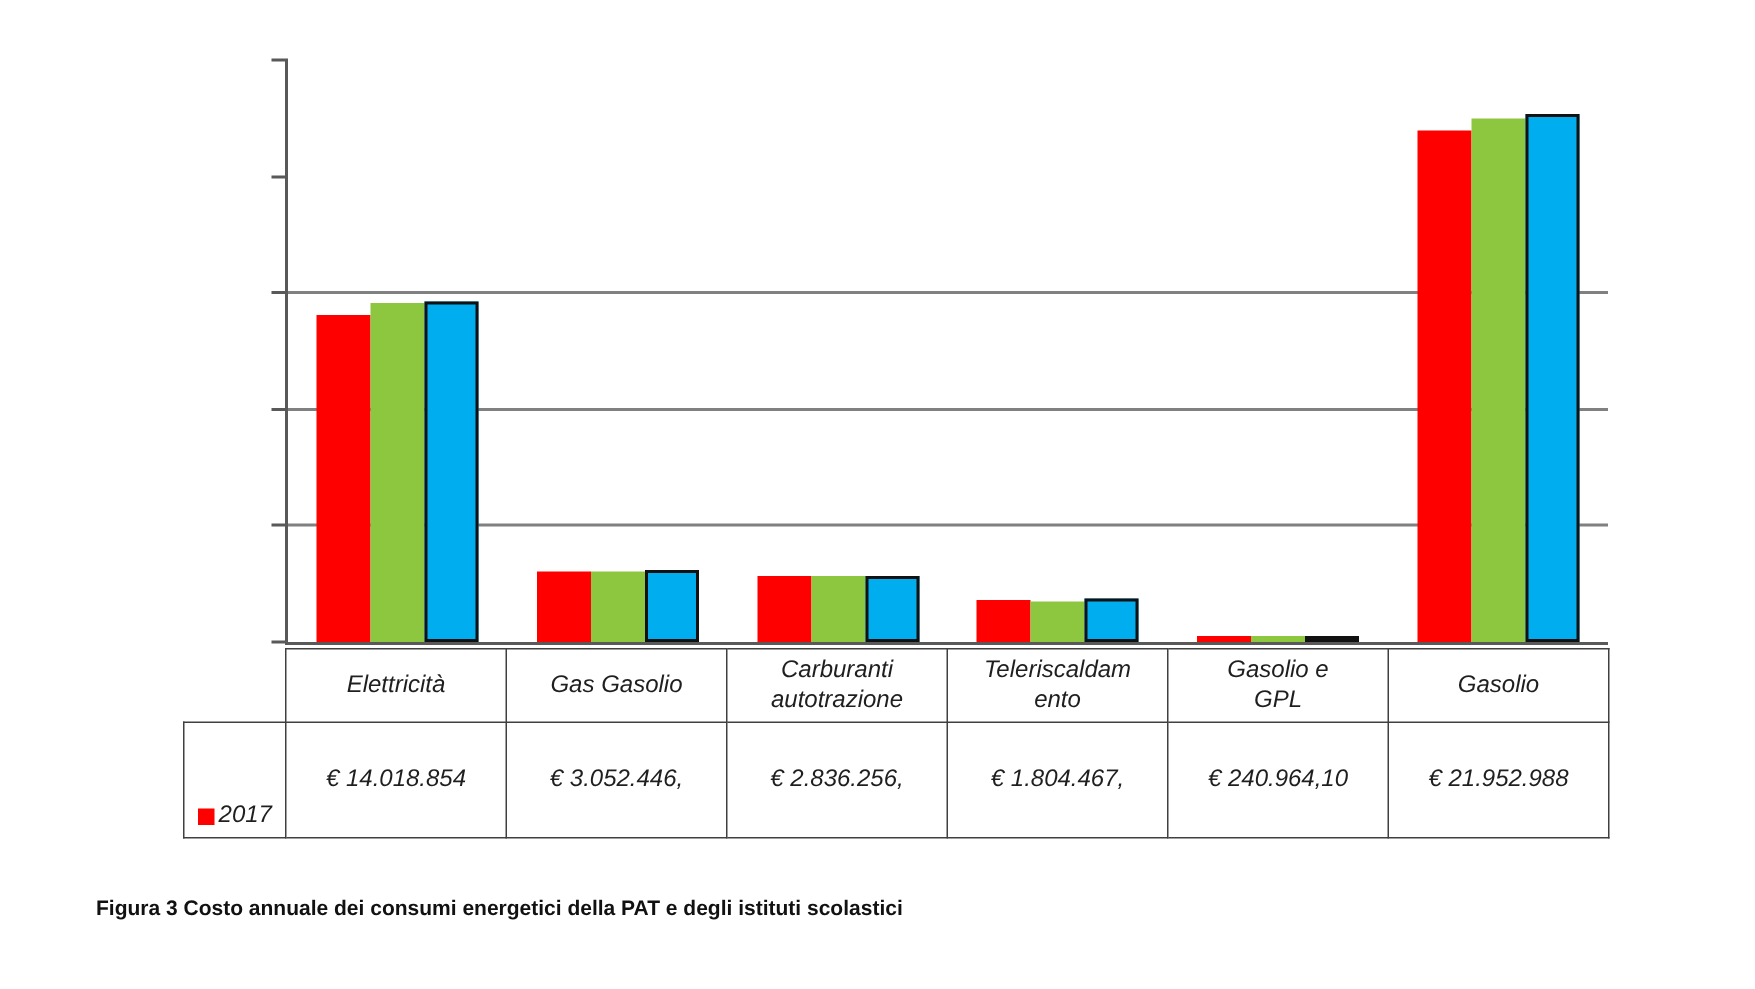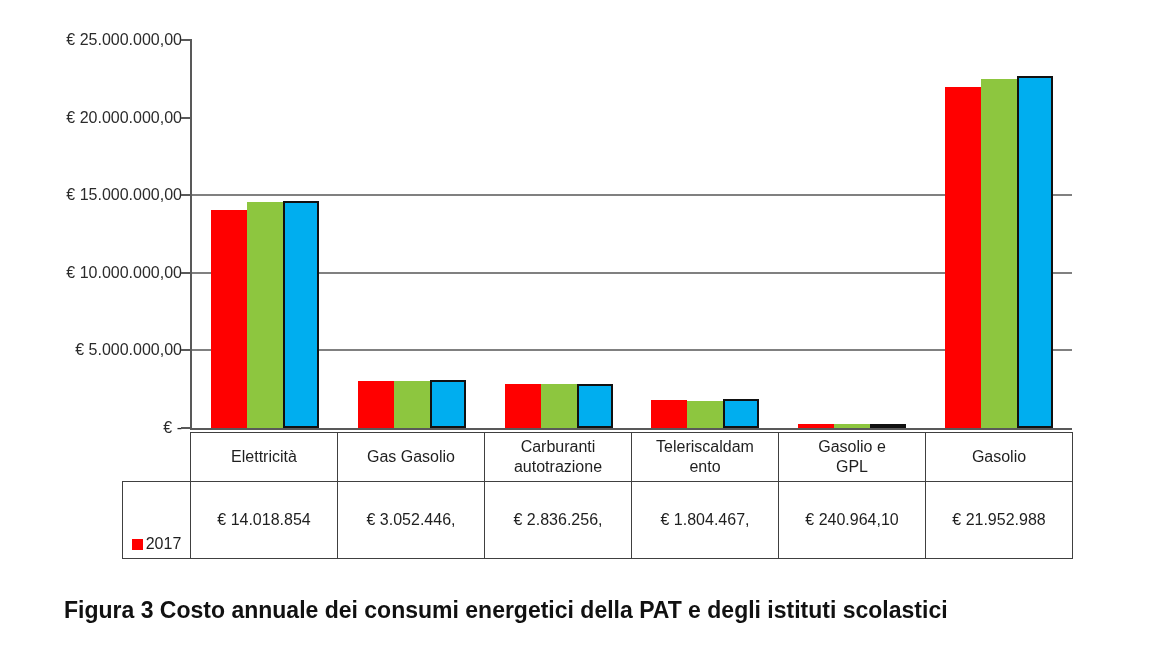--- a/index.html
+++ b/index.html
@@ -12,44 +12,36 @@
   .plot{position:absolute;left:190px;top:40px;width:880px;height:388px;box-sizing:content-box;
         border-left:2px solid #595959;border-bottom:2px solid #595959;}
   .grid{position:absolute;left:0;width:100%;height:2px;background:#808080;}
   .tick{position:absolute;left:-11px;width:11px;height:2px;background:#595959;}
   .bgroup{position:absolute;bottom:0;display:flex;align-items:flex-end;}
   .bar{width:36px;box-sizing:border-box;}
   .bar.outlined{border:2px solid #111111;}
 
   
   .tbl{position:absolute;left:122px;top:432px;width:951px;border-collapse:collapse;table-layout:fixed;
-       font-size:16px;color:#1f1f1f;}
+       font-size:16px;color:#1f1f1f;font-style:italic;}
   .tbl th,.tbl td{border:1.5px solid #404040;font-weight:normal;text-align:center;vertical-align:middle;
        padding:0 2px;overflow:hidden;background:#fff;}
   .tbl thead th{height:48px;white-space:pre-line;line-height:20px;}
   .tbl tbody td{height:28px;white-space:nowrap;}
   .tbl .ghost{border:none;background:transparent;}
   .legendcell{display:flex;align-items:center;justify-content:center;gap:3px;height:28px;margin-top:48px;}
   .swatch{display:inline-block;width:11px;height:11px;box-sizing:border-box;flex:0 0 auto;}
   .swatch.outlined{border:2px solid #111111;}
 
-  .caption{position:absolute;left:64px;top:597px;font-size:23px;font-weight:bold;color:#111;white-space:nowrap;}
+  .caption{position:absolute;left:64px;top:597px;font-size:14px;font-weight:bold;color:#111;white-space:nowrap;}
 </style>
 </head>
 <body>
 
 <div class="figure">
-  <div class="ylabels">
-      <div class="ylab" style="top: -10px;">€ 25.000.000,00</div>
-      <div class="ylab" style="top: 67.6px;">€ 20.000.000,00</div>
-      <div class="ylab" style="top: 145.2px;">€ 15.000.000,00</div>
-      <div class="ylab" style="top: 222.8px;">€ 10.000.000,00</div>
-      <div class="ylab" style="top: 300.4px;">€ 5.000.000,00</div>
-      <div class="ylab" style="top: 378px;">€ -</div>
-    </div>
   <div class="plot">
       <div class="tick" style="top: -1px;"></div>
       <div class="tick" style="top: 76.6px;"></div>
       <div class="tick" style="top: 154.2px;"></div>
       <div class="tick" style="top: 231.8px;"></div>
       <div class="tick" style="top: 309.4px;"></div>
       <div class="tick" style="top: 387px;"></div>
       <div class="grid" style="top: 154.2px;"></div>
       <div class="grid" style="top: 231.8px;"></div>
       <div class="grid" style="top: 309.4px;"></div>

